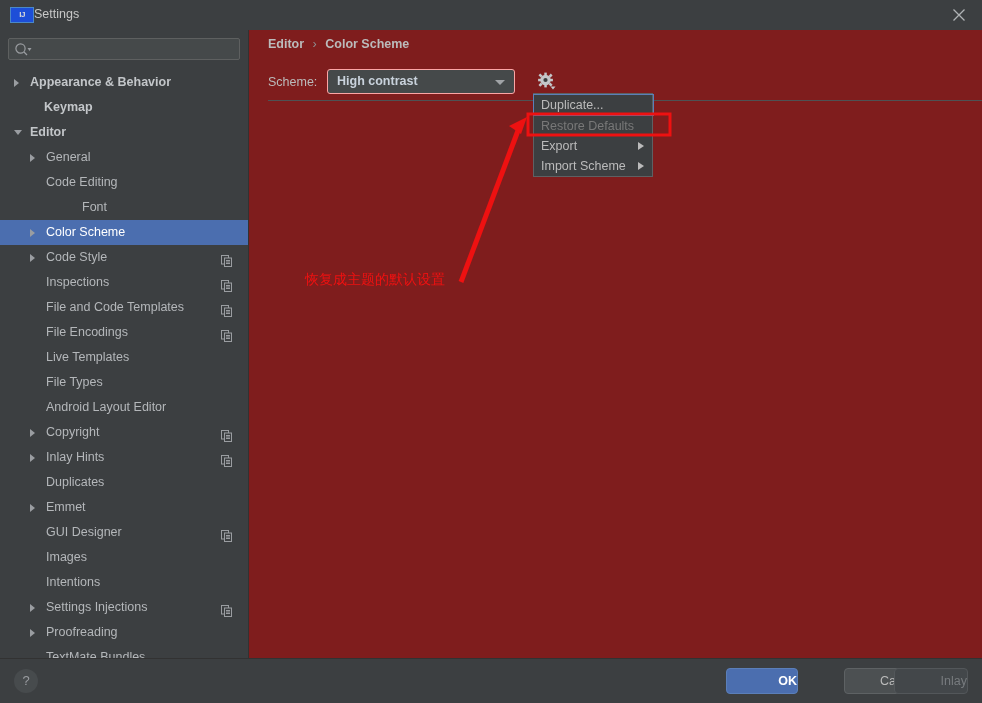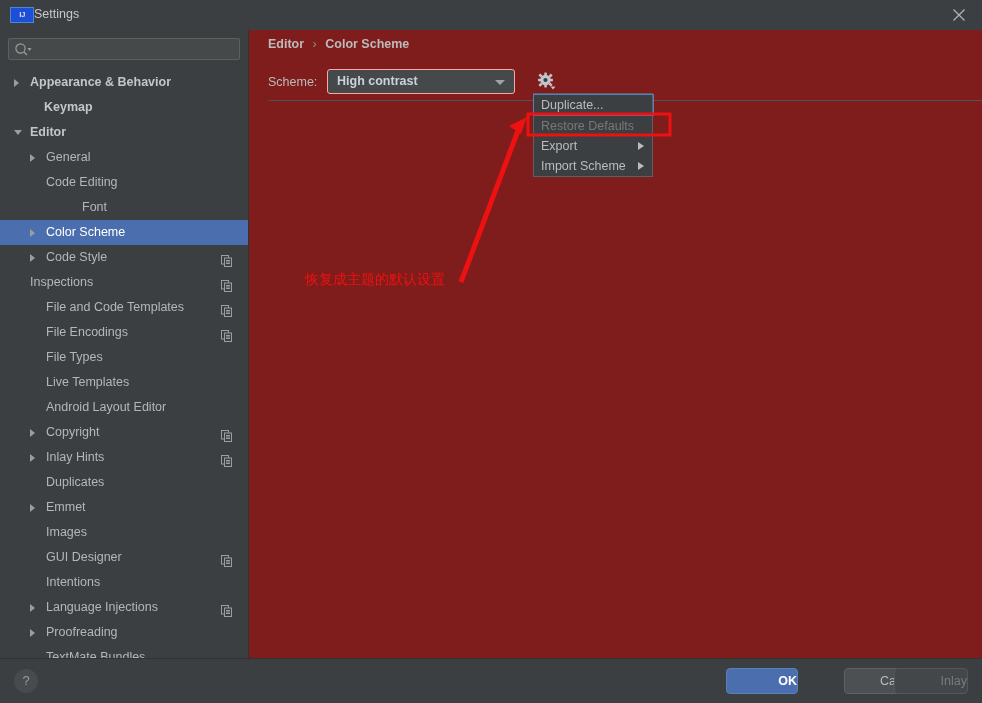--- a/index.html
+++ b/index.html
@@ -367,21 +367,21 @@
       <div class="tree-row">
         <span class="row-arrow" style="left: 30px;"></span>
         <span class="row-label" style="left: 46px;">Code Style</span>
         <span class="copy-icon"><svg width="11" height="12" viewBox="0 0 11 12">
             <rect x="0.5" y="0.5" width="7" height="8.5" stroke="#9a9da1" fill="none"></rect>
             <rect x="3.5" y="3" width="7" height="8.5" stroke="#9a9da1" fill="#3c3f41"></rect>
             <path d="M5 5.5h4M5 7h4M5 8.5h4" stroke="#9a9da1"></path>
           </svg></span>
       </div>
       <div class="tree-row">
-        <span class="row-label" style="left: 30px;">Inspections</span>
+        <span class="row-label" style="left: 46px;">Inspections</span>
         <span class="copy-icon"><svg width="11" height="12" viewBox="0 0 11 12">
             <rect x="0.5" y="0.5" width="7" height="8.5" stroke="#9a9da1" fill="none"></rect>
             <rect x="3.5" y="3" width="7" height="8.5" stroke="#9a9da1" fill="#3c3f41"></rect>
             <path d="M5 5.5h4M5 7h4M5 8.5h4" stroke="#9a9da1"></path>
           </svg></span>
       </div>
       <div class="tree-row">
         <span class="row-label" style="left: 46px;">File and Code Templates</span>
         <span class="copy-icon"><svg width="11" height="12" viewBox="0 0 11 12">
             <rect x="0.5" y="0.5" width="7" height="8.5" stroke="#9a9da1" fill="none"></rect>
@@ -391,26 +391,26 @@
       </div>
       <div class="tree-row">
         <span class="row-label" style="left: 46px;">File Encodings</span>
         <span class="copy-icon"><svg width="11" height="12" viewBox="0 0 11 12">
             <rect x="0.5" y="0.5" width="7" height="8.5" stroke="#9a9da1" fill="none"></rect>
             <rect x="3.5" y="3" width="7" height="8.5" stroke="#9a9da1" fill="#3c3f41"></rect>
             <path d="M5 5.5h4M5 7h4M5 8.5h4" stroke="#9a9da1"></path>
           </svg></span>
       </div>
       <div class="tree-row">
+        <span class="row-label" style="left: 46px;">Live Templates</span>
+      </div>
+      <div class="tree-row">
         <span class="row-label" style="left: 46px;">File Types</span>
       </div>
       <div class="tree-row">
-        <span class="row-label" style="left: 46px;">Live Templates</span>
-      </div>
-      <div class="tree-row">
         <span class="row-label" style="left: 46px;">Android Layout Editor</span>
       </div>
       <div class="tree-row">
         <span class="row-arrow" style="left: 30px;"></span>
         <span class="row-label" style="left: 46px;">Copyright</span>
         <span class="copy-icon"><svg width="11" height="12" viewBox="0 0 11 12">
             <rect x="0.5" y="0.5" width="7" height="8.5" stroke="#9a9da1" fill="none"></rect>
             <rect x="3.5" y="3" width="7" height="8.5" stroke="#9a9da1" fill="#3c3f41"></rect>
             <path d="M5 5.5h4M5 7h4M5 8.5h4" stroke="#9a9da1"></path>
           </svg></span>
@@ -425,36 +425,36 @@
           </svg></span>
       </div>
       <div class="tree-row">
         <span class="row-label" style="left: 46px;">Duplicates</span>
       </div>
       <div class="tree-row">
         <span class="row-arrow" style="left: 30px;"></span>
         <span class="row-label" style="left: 46px;">Emmet</span>
       </div>
       <div class="tree-row">
+        <span class="row-label" style="left: 46px;">GUI Designer</span>
+        <span class="copy-icon"><svg width="11" height="12" viewBox="0 0 11 12">
+            <rect x="0.5" y="0.5" width="7" height="8.5" stroke="#9a9da1" fill="none"></rect>
+            <rect x="3.5" y="3" width="7" height="8.5" stroke="#9a9da1" fill="#3c3f41"></rect>
+            <path d="M5 5.5h4M5 7h4M5 8.5h4" stroke="#9a9da1"></path>
+          </svg></span>
+      </div>
+      <div class="tree-row">
         <span class="row-label" style="left: 46px;">Images</span>
       </div>
       <div class="tree-row">
-        <span class="row-label" style="left: 46px;">GUI Designer</span>
-        <span class="copy-icon"><svg width="11" height="12" viewBox="0 0 11 12">
-            <rect x="0.5" y="0.5" width="7" height="8.5" stroke="#9a9da1" fill="none"></rect>
-            <rect x="3.5" y="3" width="7" height="8.5" stroke="#9a9da1" fill="#3c3f41"></rect>
-            <path d="M5 5.5h4M5 7h4M5 8.5h4" stroke="#9a9da1"></path>
-          </svg></span>
-      </div>
-      <div class="tree-row">
         <span class="row-label" style="left: 46px;">Intentions</span>
       </div>
       <div class="tree-row">
         <span class="row-arrow" style="left: 30px;"></span>
-        <span class="row-label" style="left: 46px;">Language Injections</span>
+        <span class="row-label" style="left: 46px;">Settings Injections</span>
         <span class="copy-icon"><svg width="11" height="12" viewBox="0 0 11 12">
             <rect x="0.5" y="0.5" width="7" height="8.5" stroke="#9a9da1" fill="none"></rect>
             <rect x="3.5" y="3" width="7" height="8.5" stroke="#9a9da1" fill="#3c3f41"></rect>
             <path d="M5 5.5h4M5 7h4M5 8.5h4" stroke="#9a9da1"></path>
           </svg></span>
       </div>
       <div class="tree-row">
         <span class="row-arrow" style="left: 30px;"></span>
         <span class="row-label" style="left: 46px;">Proofreading</span>
       </div>

